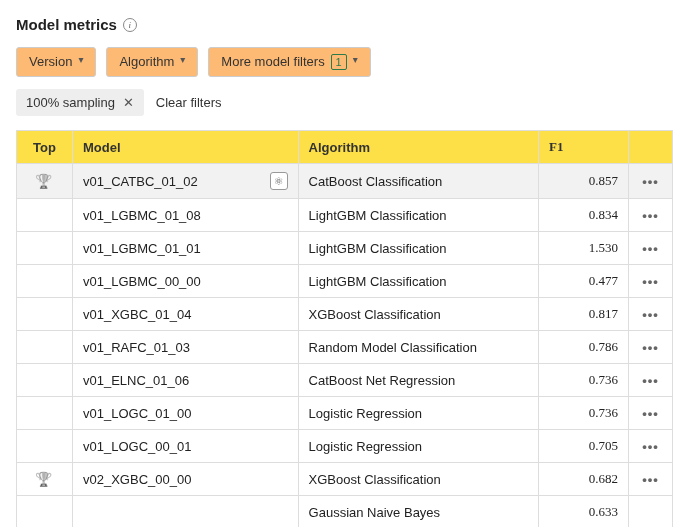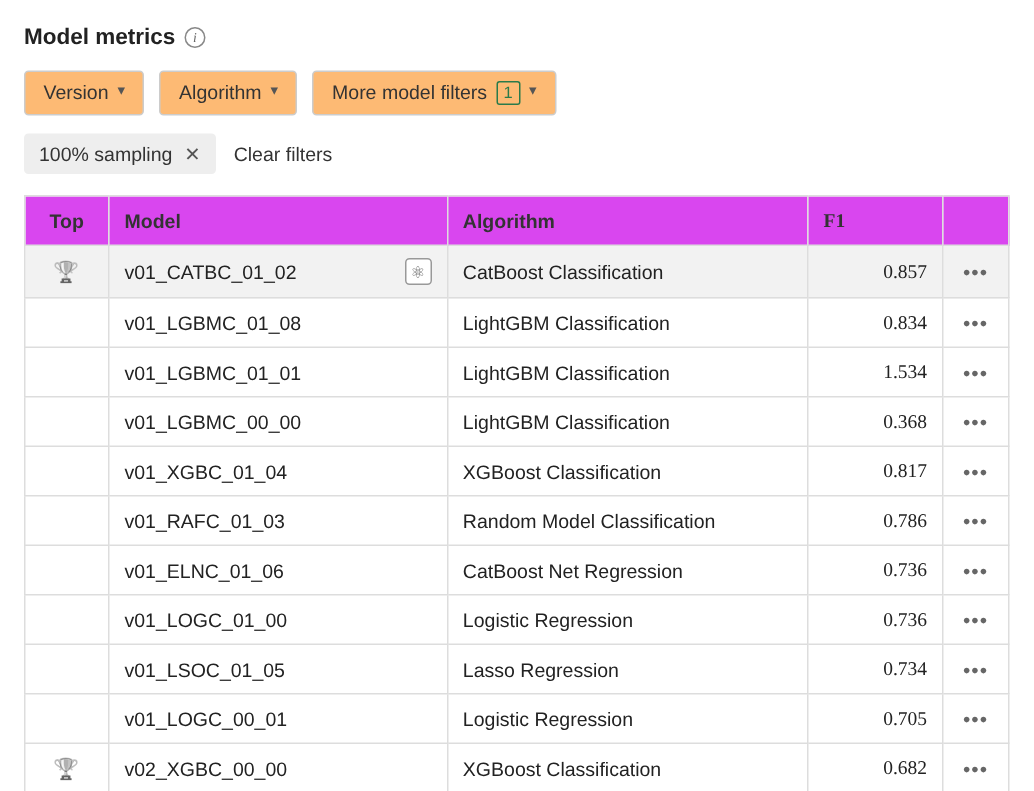--- a/index.html
+++ b/index.html
@@ -92,21 +92,21 @@
     border-collapse: collapse;
     border: 1px solid #ddd;
   }
   th, td {
     border: 1px solid #ddd;
     padding: 8px 10px;
     text-align: left;
     font-size: 13px;
   }
   th {
-    background: #d946ef;
+    background: #fde047;
     font-weight: 600;
     color: #333;
   }
   .col-top { width: 56px; text-align: center; }
   .col-f1 { text-align: right; width: 90px; font-family: Liberation Serif, serif; }
   th.col-f1 { text-align: left; }
   .col-actions { width: 44px; text-align: center; }
   tr.highlight td { background: #f2f2f2; }
   .trophy { color: #777; font-size: 14px; }
   .model-cell {
@@ -195,32 +195,32 @@
         <td class="col-actions"><span class="dots">•••</span></td>
       </tr>
       <tr>
         <td class="col-top"></td>
         <td>
           <div class="model-cell">
             <span>v01_LGBMC_01_01</span>
           </div>
         </td>
         <td>LightGBM Classification</td>
-        <td class="col-f1">1.534</td>
+        <td class="col-f1">1.530</td>
         <td class="col-actions"><span class="dots">•••</span></td>
       </tr>
       <tr>
         <td class="col-top"></td>
         <td>
           <div class="model-cell">
             <span>v01_LGBMC_00_00</span>
           </div>
         </td>
         <td>LightGBM Classification</td>
-        <td class="col-f1">0.368</td>
+        <td class="col-f1">0.477</td>
         <td class="col-actions"><span class="dots">•••</span></td>
       </tr>
       <tr>
         <td class="col-top"></td>
         <td>
           <div class="model-cell">
             <span>v01_XGBC_01_04</span>
           </div>
         </td>
         <td>XGBoost Classification</td>
@@ -251,31 +251,20 @@
       </tr>
       <tr>
         <td class="col-top"></td>
         <td>
           <div class="model-cell">
             <span>v01_LOGC_01_00</span>
           </div>
         </td>
         <td>Logistic Regression</td>
         <td class="col-f1">0.736</td>
-        <td class="col-actions"><span class="dots">•••</span></td>
-      </tr>
-      <tr>
-        <td class="col-top"></td>
-        <td>
-          <div class="model-cell">
-            <span>v01_LSOC_01_05</span>
-          </div>
-        </td>
-        <td>Lasso Regression</td>
-        <td class="col-f1">0.734</td>
         <td class="col-actions"><span class="dots">•••</span></td>
       </tr>
       <tr>
         <td class="col-top"></td>
         <td>
           <div class="model-cell">
             <span>v01_LOGC_00_01</span>
           </div>
         </td>
         <td>Logistic Regression</td>

